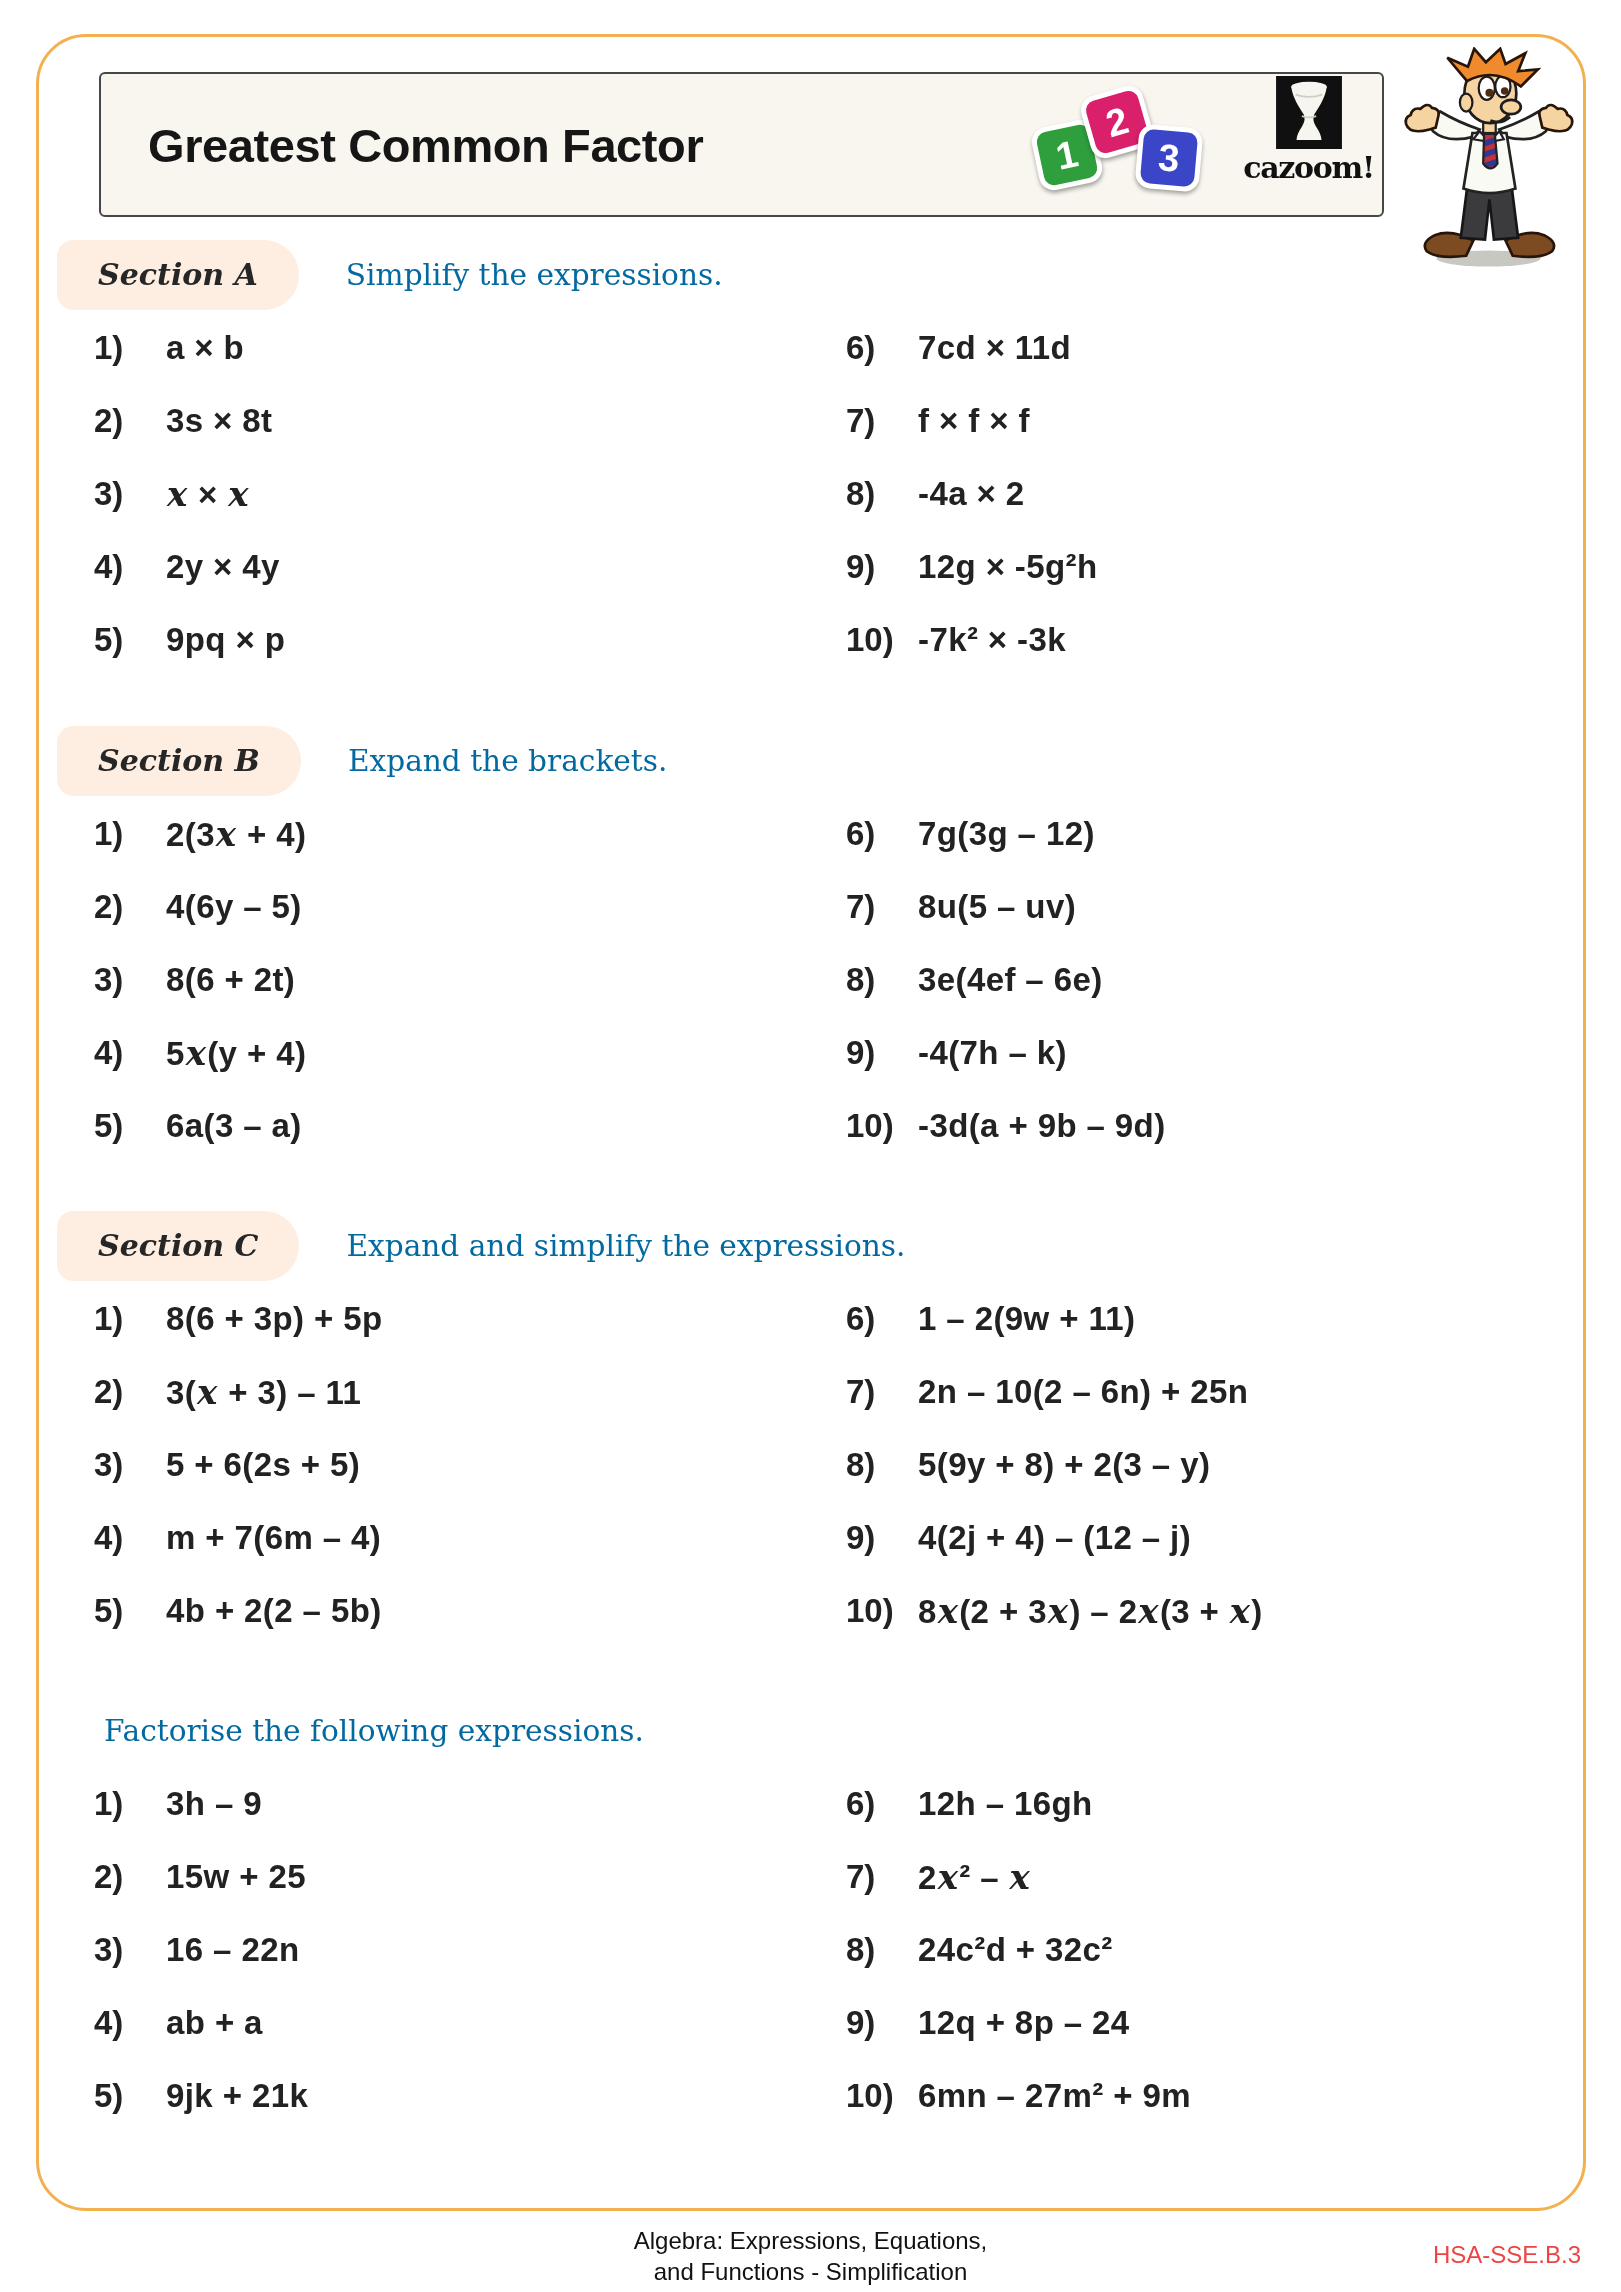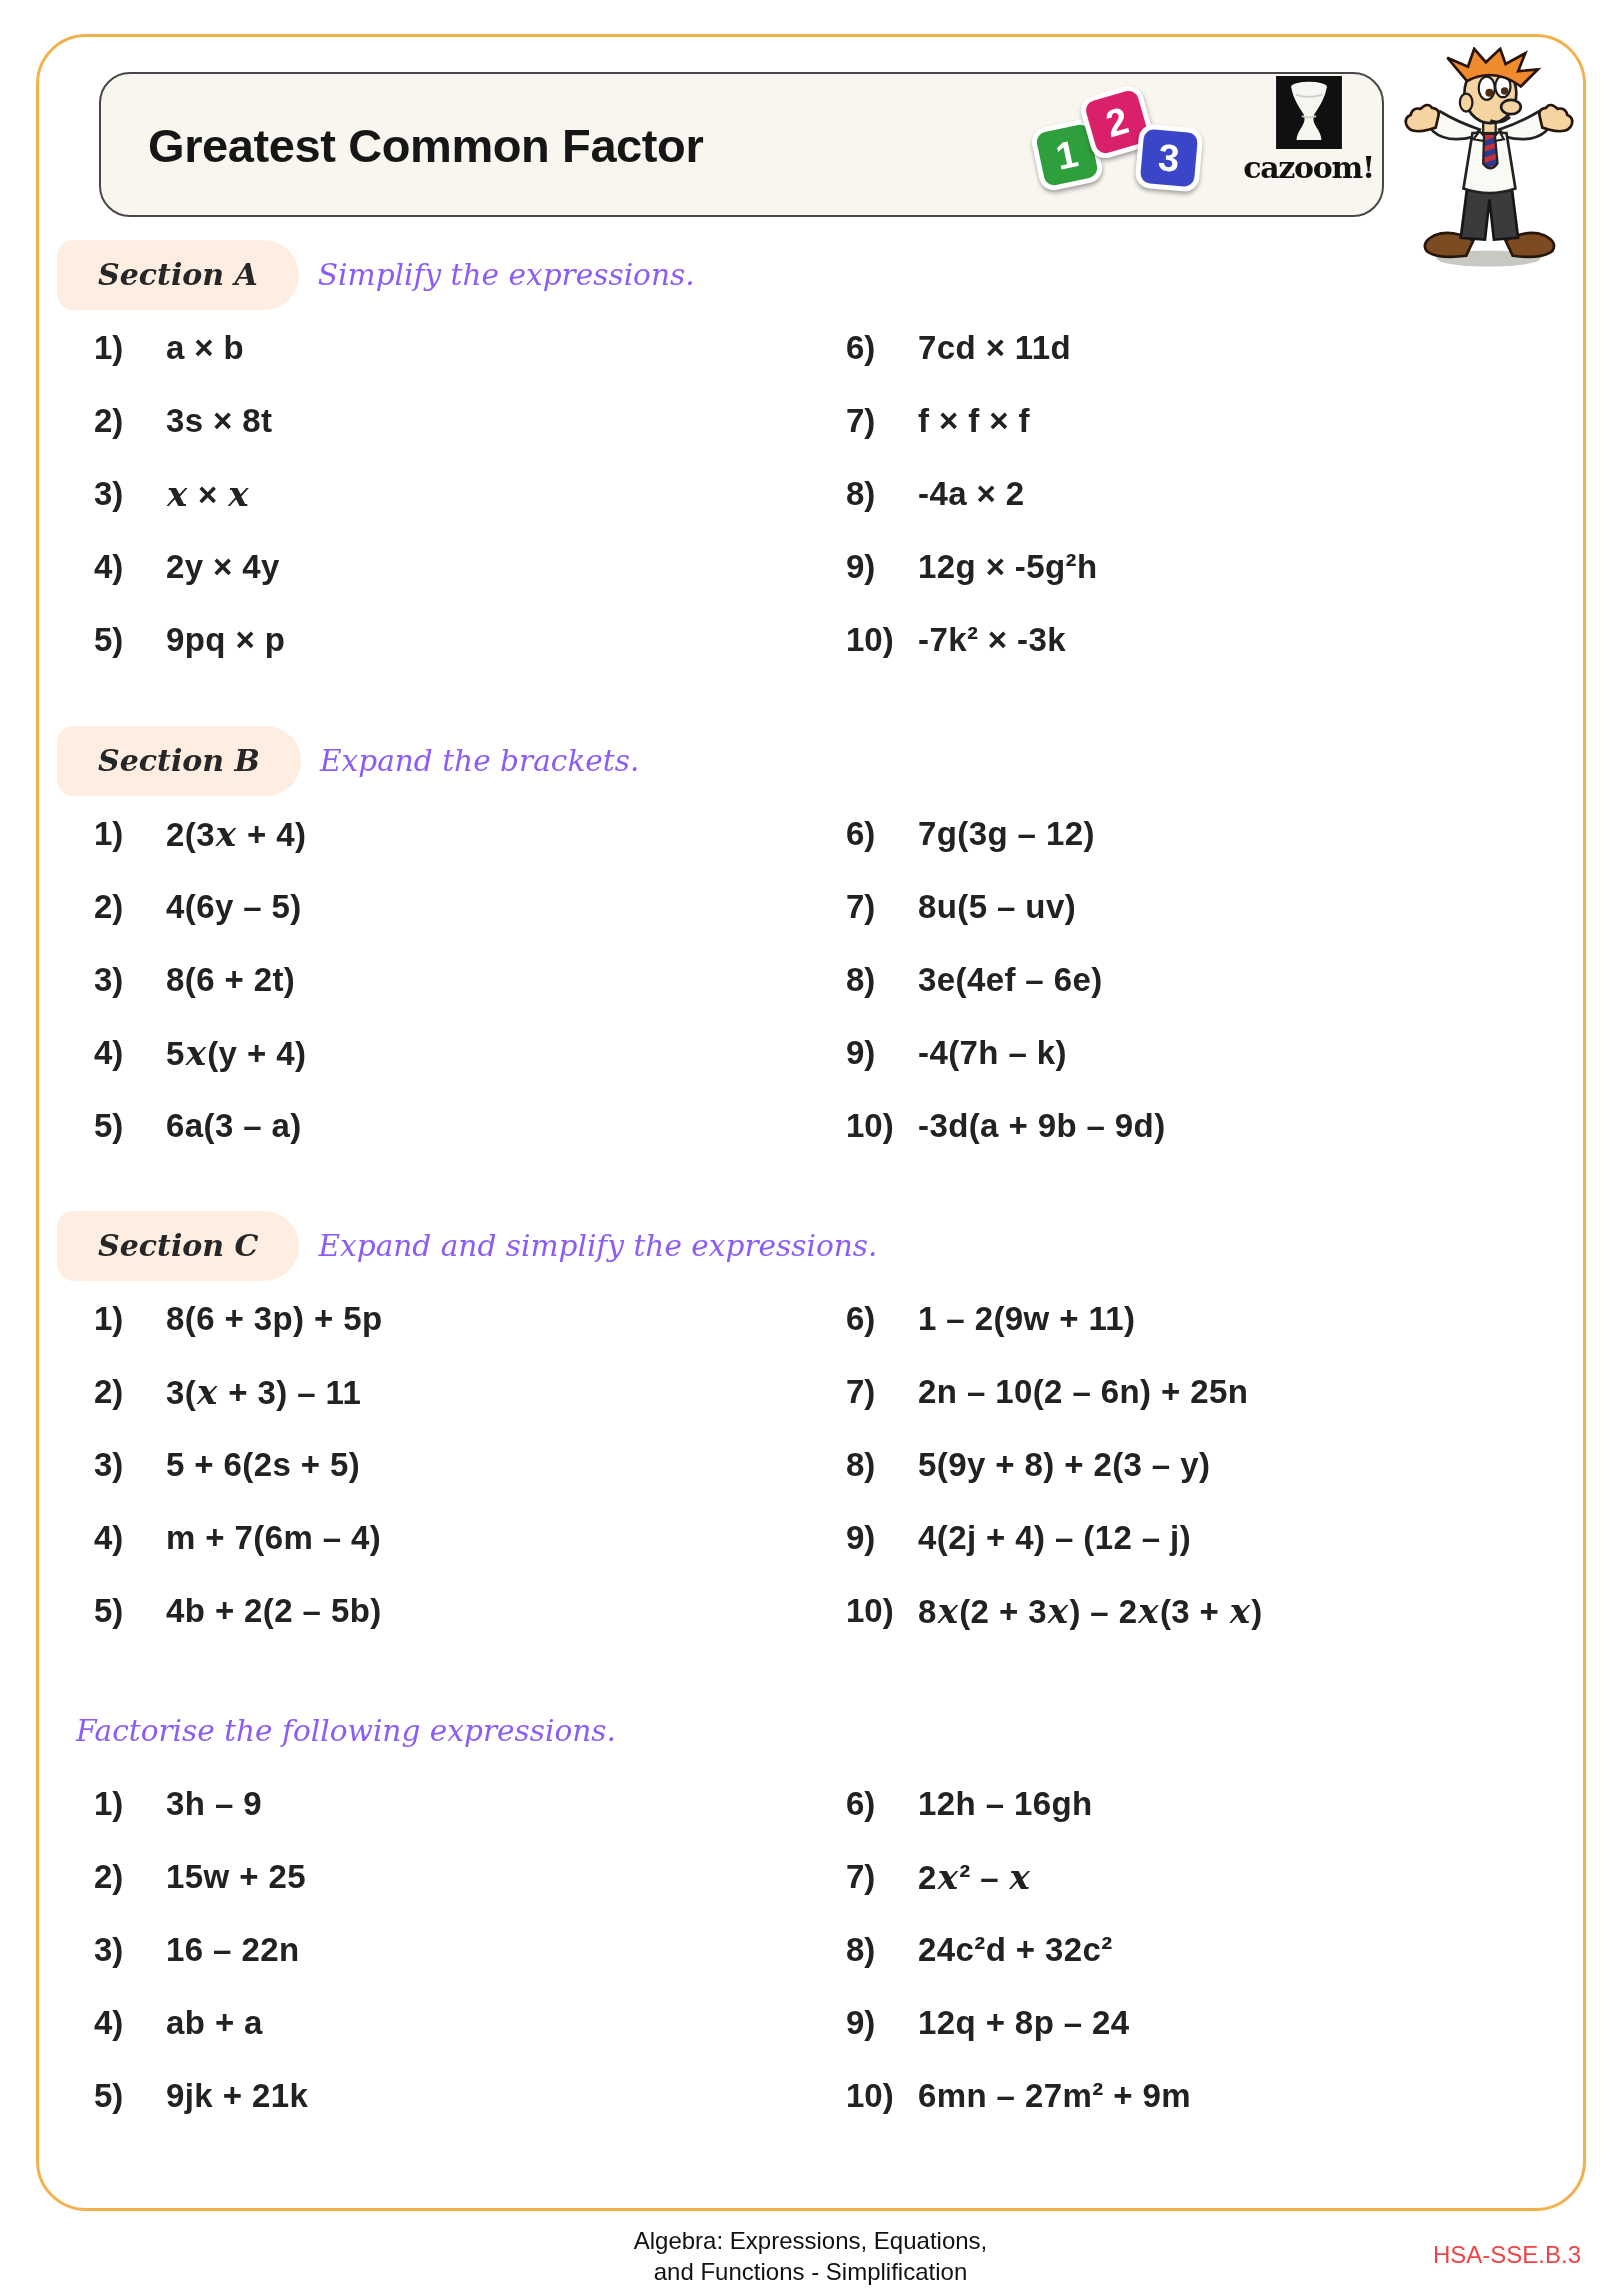--- a/index.html
+++ b/index.html
@@ -8,21 +8,21 @@
     font-family:"Liberation Sans",sans-serif;color:var(--c-text,#231f20);overflow:hidden;
   }
   
   .outer-border{
     position:absolute;left:36px;top:34px;width:1544px;height:2171px;
     border:3.6px solid var(--c-border-orange,#f2b14e);border-radius:50px;background:#fff;
   }
   
   .title-box{
     position:absolute;left:99px;top:72px;width:1281px;height:141px;
-    background:#f8f6ef;border:2.7px solid #474747;border-radius:31px;z-index:3;
+    background:#f8f6ef;border:2.7px solid #474747;border-radius:6px;z-index:3;
   }
   .page-title{
     position:absolute;left:47px;top:50%;transform:translateY(-50%);
     font-size:47px;font-weight:bold;letter-spacing:-0.4px;color:#161616;margin:0;white-space:nowrap;
   }
   .tiles{position:absolute;left:931px;top:13.4px;width:188px;height:116px;}
   .tile{
     position:absolute;width:54px;height:54px;border:5.4px solid #ffffff;border-radius:15px;
     display:flex;align-items:center;justify-content:center;
     font-size:38px;font-weight:bold;color:#ffffff;box-shadow:0 2.7px 4.5px rgba(0,0,0,.35);
@@ -44,22 +44,22 @@
   #sections .section:nth-child(3){top:1209px;}
   #sections .section:nth-child(4){top:1694px;}
   .sec-head{height:73px;display:flex;align-items:center;}
   .pill{
     background:var(--c-section-pill,#fdeee1);border-radius:18px 38px 38px 18px;height:70px;
     display:flex;align-items:center;padding:0 41px;
     font-family:"DejaVu Serif",serif;font-style:italic;font-weight:bold;font-size:30px;color:#262626;
     box-sizing:border-box;min-width:217px;justify-content:center;
   }
   .instruction{
-    margin-left:19px;font-family:"DejaVu Serif",serif;font-style:italic;
-    font-size:29.6px;color:#8b5cf6;
+    margin-left:47px;font-family:"DejaVu Serif",serif;
+    font-size:29.6px;color:#0369a1;
   }
   .probs{
     display:grid;grid-template-columns:752px 761px;grid-template-rows:repeat(5,73px);
     grid-auto-flow:column;padding-left:37px;
   }
   .prob{display:flex;align-items:center;font-weight:bold;font-size:33px;color:#222;}
   .pnum{flex:0 0 72px;width:72px;}
   .pexpr{letter-spacing:0.4px;white-space:nowrap;}
   .vx{font-family:"DejaVu Serif",serif;font-style:italic;font-weight:bold;font-size:34px;padding:0 0.9px;}
   

